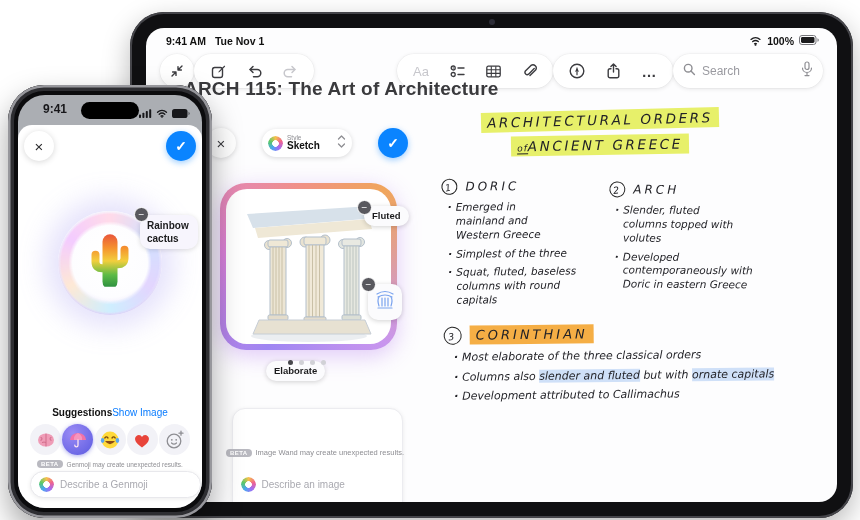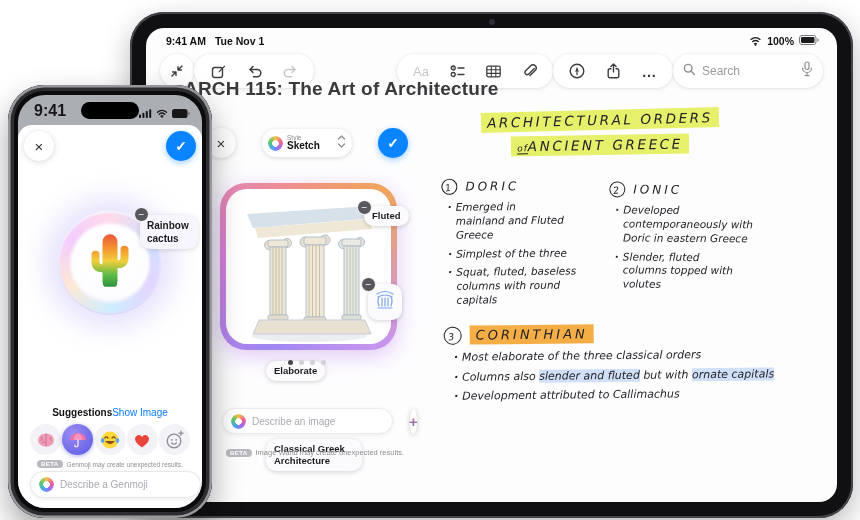--- a/index.html
+++ b/index.html
@@ -101,21 +101,21 @@
     background:#58585e; color:#fff; font-size:10px; line-height:13px; text-align:center;
     border:1.5px solid #fff; padding:0; z-index:3; }
   .mb-fluted { left:211px; top:172px; }
   .mb-sketch { left:215px; top:249px; }
 
   .iw-dots { position:absolute; left:142px; top:332px; display:flex; gap:6px; }
   .dot { width:5px; height:5px; border-radius:50%; background:#d1d1d6; }
   .dot.active { background:#48484d; }
 
   .iw-input-row { position:absolute; left:76px; top:380px; width:190px; height:26px;
-    display:flex; align-items:center; gap:16px; }
+    display:flex; align-items:center; gap:16px;flex-direction:column; }
   .prompt-pill { flex:0 0 152px; height:26px; background:#fff; border-radius:13px;
     border:.5px solid #ececf0; box-shadow:0 1px 4px rgba(0,0,0,.08);
     display:flex; align-items:center; padding:0 8px; gap:6px; }
   .prompt-pill input { border:none; outline:none; background:transparent; flex:1; min-width:0;
     font-size:10px; color:#3c3c40; font-family:"Liberation Sans",sans-serif; }
   .prompt-pill input::placeholder { color:#a9a9b0; }
   .plus-btn { width:27px; height:27px; border-radius:50%; background:#fff; border:none;
     box-shadow:0 1px 5px rgba(0,0,0,.14); display:flex; align-items:center; justify-content:center;
     font-size:15px; font-weight:bold;
     background-image:linear-gradient(180deg,#f25c54,#4a7df5); -webkit-background-clip:text; background-clip:text;
@@ -125,21 +125,21 @@
   .beta-badge { background:#b9b9c0; color:#fff; font-size:6px; font-weight:bold;
     padding:1px 4px; border-radius:5px; letter-spacing:.4px; }
 
   
   .iphone { position:absolute; left:8px; top:85px; width:204px; height:433px;
     background:#0b0b0d; border-radius:36px; padding:10px; z-index:10;
     box-shadow:0 14px 30px rgba(0,0,0,.35), inset 0 0 0 2.5px #97979c, inset 0 0 0 6px #2e2e32; }
   .iphone-screen { position:relative; width:100%; height:100%; background:#abaeb3;
     border-radius:27px; overflow:hidden; }
   .ip-status { position:absolute; top:5px; left:0; right:0; height:18px; }
-  .ip-time { position:absolute; left:16px; top:2px; font-size:16px; font-weight:bold; color:#17171a; }
+  .ip-time { position:absolute; left:25px; top:2px; font-size:12px; font-weight:bold; color:#17171a; }
   .island { position:absolute; left:50%; top:2px; width:58px; height:17px; margin-left:-29px;
     background:#000; border-radius:9px; }
   .ip-icons { position:absolute; right:12px; top:4px; display:flex; gap:4px; align-items:center; }
 
   .sheet { position:absolute; left:0; right:0; top:30px; bottom:0; background:#fff;
     border-radius:14px 14px 0 0; }
   .gm-close { position:absolute; left:6px; top:6px; width:30px; height:30px; border-radius:50%;
     background:#fff; box-shadow:0 1px 6px rgba(0,0,0,.16); font-size:15px; color:#2c2c2e;
     display:flex; align-items:center; justify-content:center; }
   .gm-confirm { position:absolute; right:6px; top:6px; width:30px; height:30px; border-radius:50%;
@@ -290,32 +290,32 @@
 
       <div class="notes">
         <div class="h1"><span class="hl-y">ARCHITECTURAL ORDERS</span></div>
         <div class="h2"><span class="hl-y big"><span class="of">of</span><span>ANCIENT GREECE</span></span></div>
 
         <div class="col-doric">
           <div class="sec-head">
               <span class="numc">1</span>
               <span>DORIC</span>
             </div>
-          <div class="hb" style="width:118px;">Emerged in mainland and Fluted Greece</div>
+          <div class="hb" style="width:118px;">Emerged in mainland and Western Greece</div>
           <div class="hb" style="width:120px;">Simplest of the three</div>
           <div class="hb" style="width:130px;">Squat, fluted, baseless columns with round capitals</div>
         </div>
 
         <div class="col-ionic">
           <div class="sec-head">
               <span class="numc">2</span>
-              <span>IONIC</span>
+              <span>ARCH</span>
             </div>
+          <div class="hb" style="width:128px;">Slender, fluted columns topped with volutes</div>
           <div class="hb" style="width:140px;">Developed contemporaneously with Doric in eastern Greece</div>
-          <div class="hb" style="width:128px;">Slender, fluted columns topped with volutes</div>
         </div>
 
         <div class="sec-cor">
           <div class="sec-head" style="font-size:13px;">
               <span class="numc" style="width:18px;height:18px;">3</span>
               <span class="hl-o" style="padding:2px 6px;">CORINTHIAN</span>
             </div>
           <div class="hb" style="width:330px;">Most elaborate of the three classical orders</div>
           <div class="hb" style="width:335px;"><span>Columns also </span><span class="hl-b">slender and fluted</span><span> but with </span><span class="hl-b">ornate capitals</span></div>
           <div class="hb" style="width:300px;">Development attributed to Callimachus</div>

